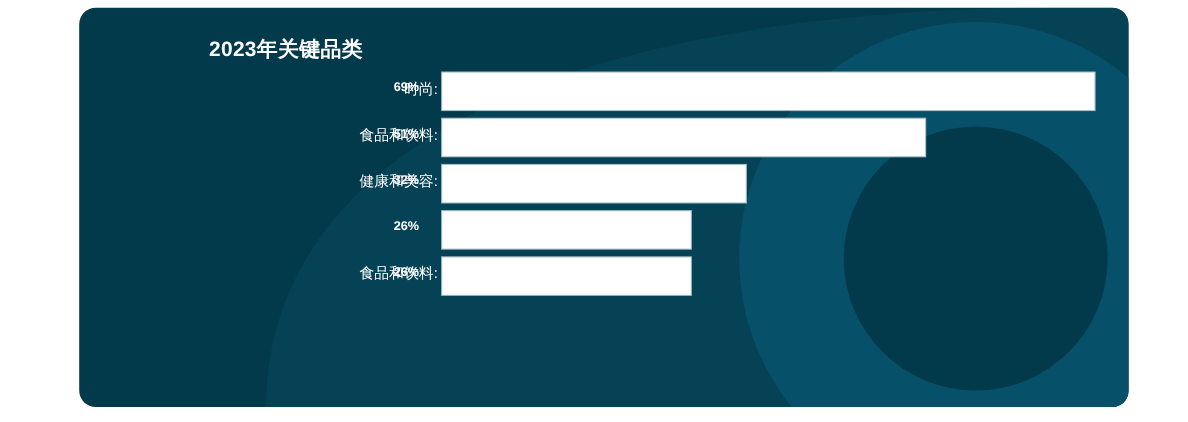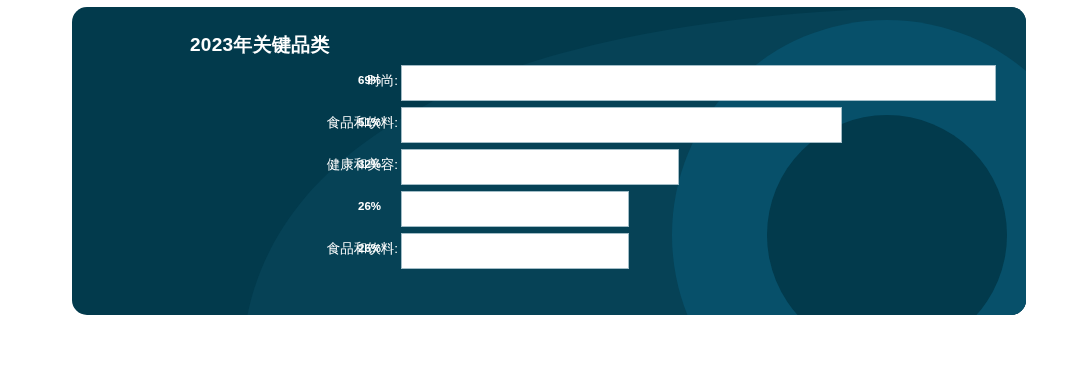--- a/index.html
+++ b/index.html
@@ -20,21 +20,21 @@
     height: 384px;
     background: #ffffff;
   }
 
   
   .card {
     position: absolute;
     left: 72px;
     top: 7px;
     width: 954px;
-    height: 308px;
+    height: 363px;
     background: #023a4c;
     border-radius: 15px;
     overflow: hidden;
   }
 
   .watermark {
     position: absolute;
     left: 0;
     top: 0;
     width: 954px;

